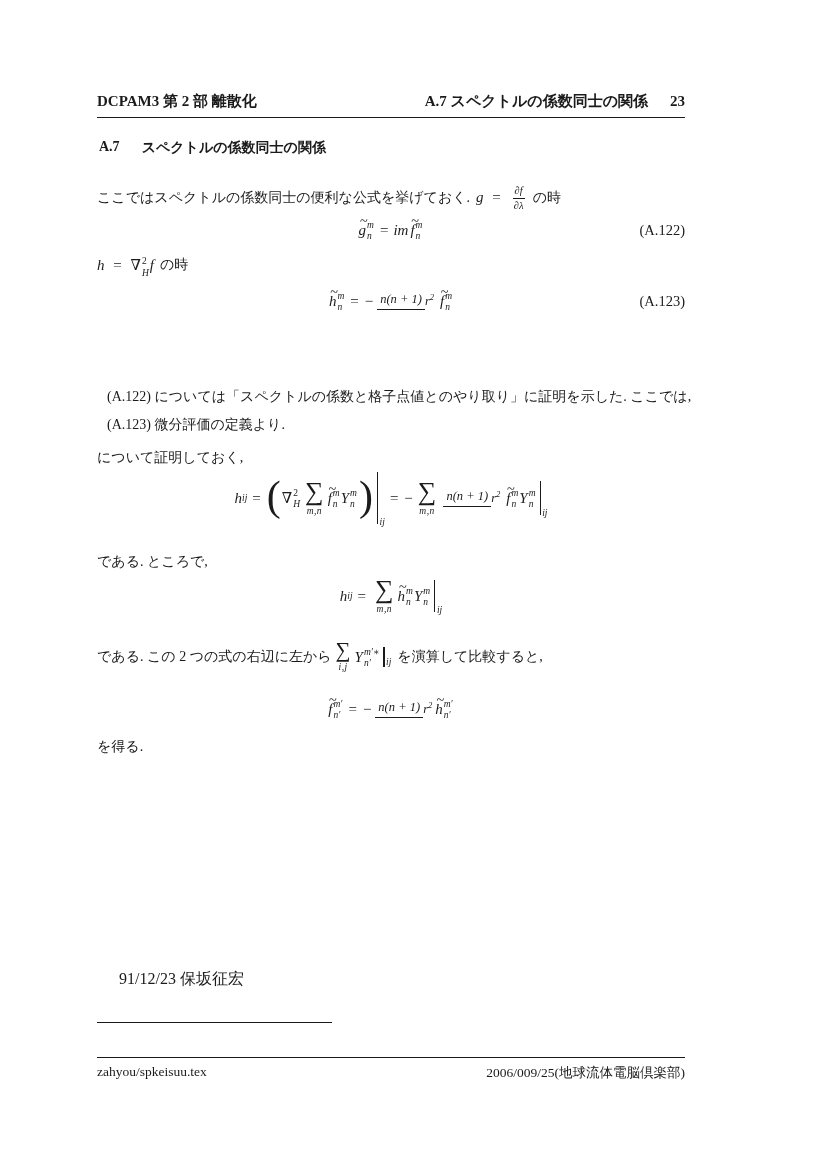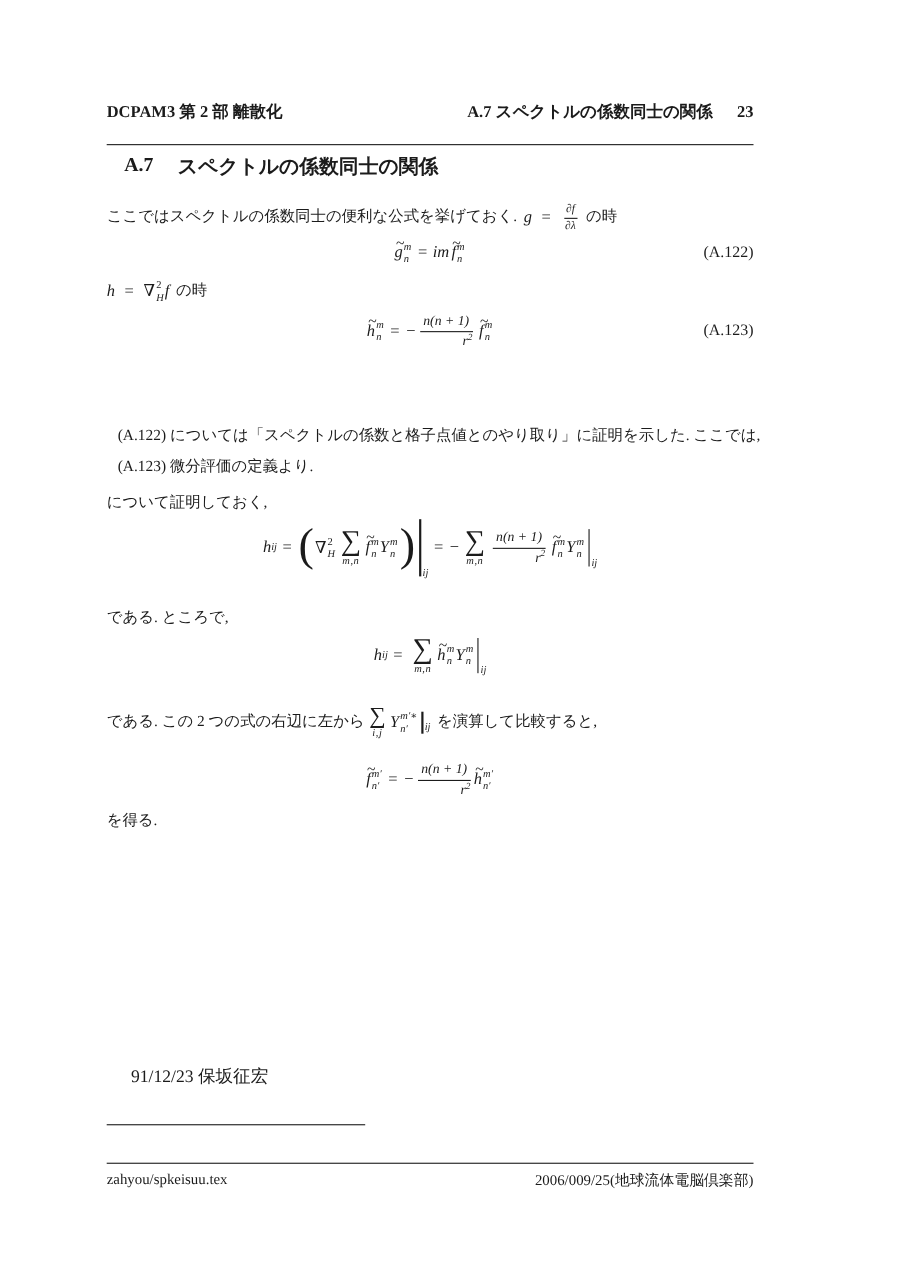--- a/index.html
+++ b/index.html
@@ -1,26 +1,26 @@
 <!DOCTYPE html>
 <html><head>
 <meta charset="utf-8">
 <style>
   html,body{margin:0;padding:0;background:#ffffff;}
   body{width:826px;height:1169px;font-family:"Liberation Serif","DejaVu Serif",serif;color:#1b1b1b;}
   .page{position:relative;width:826px;height:1169px;background:#fff;overflow:hidden;}
 
   
   .header{position:absolute;top:92px;left:97px;width:588px;display:flex;justify-content:space-between;
-          align-items:center;font-weight:bold;font-size:15px;border-bottom:1px solid #1b1b1b;padding-bottom:20px;gap:41px;}
+          align-items:center;font-weight:bold;font-size:15px;border-bottom:1px solid #1b1b1b;padding-bottom:6px;gap:41px;}
   .hdr-right{display:flex;align-items:baseline;}
   .hdr-page{margin-left:22px;}
 
   
-  .section-heading{position:absolute;top:139px;left:113px;font-size:18px;font-weight:bold;display:flex;text-align:center;}
+  .section-heading{position:absolute;top:139px;left:99px;font-size:14px;font-weight:bold;display:flex;text-align:center;}
   .section-heading .num{margin-right:22px;}
 
   
   .para{position:absolute;left:97px;width:640px;font-size:14px;line-height:1.6;white-space:nowrap;}
   .pflex{display:flex;align-items:center;}
   .pline{display:block;white-space:nowrap;margin-left:10px;}
   .p2{line-height:2.0;}
 
   
   .eqrow{position:absolute;left:97px;width:588px;display:flex;justify-content:center;align-items:center;}
@@ -33,21 +33,21 @@
   .mo.tight{padding:0 1px;}
   .imfx{margin-right:2px;}
 
   .ss{display:inline-flex;flex-direction:column;align-items:flex-start;line-height:1;vertical-align:middle;
       position:relative;top:1px;margin-left:1px;margin-right:1px;}
   .ss .s-sup,.ss .s-sub{font-size:9.5px;font-style:italic;line-height:1.2;}
 
   .acc{position:relative;display:inline-block;font-style:italic;}
   .acc .tld{position:absolute;left:18%;top:-0.55em;font-size:0.95em;font-style:normal;line-height:1;}
 
-  .frac{display:inline-flex;flex-direction:column;align-items:flex-end;vertical-align:middle;line-height:1.25;
+  .frac{display:inline-flex;align-items:flex-end;vertical-align:middle;line-height:1.25;
         margin:0 3px;font-size:12.5px;font-style:italic;}
   .frac .fnum{border-bottom:1px solid #1b1b1b;padding:0 3px 1px;}
   .frac .fden{padding-top:1px;}
   .frac .dsup{font-size:8.5px;vertical-align:super;line-height:0;}
 
   .ifrac{display:inline-flex;flex-direction:column;align-items:center;vertical-align:middle;line-height:1.25;
         margin:0 3px;font-size:10.5px;font-style:italic;}
   .ifrac .fnum{border-bottom:1px solid #1b1b1b;padding:0 2px 1px;}
 
   .sum{display:inline-flex;flex-direction:column;align-items:center;line-height:1;vertical-align:middle;margin:0 4px;}

